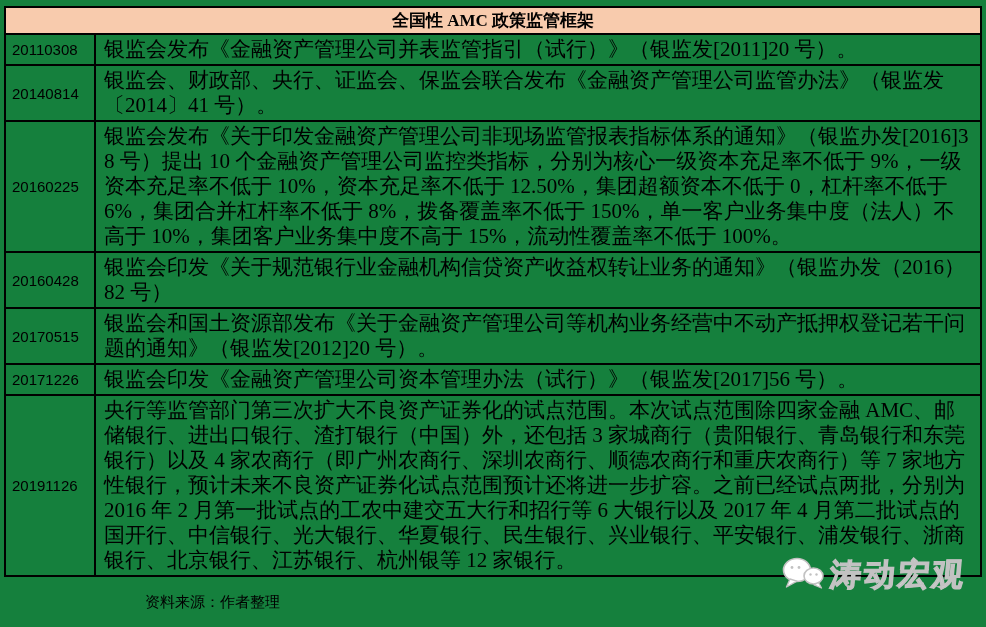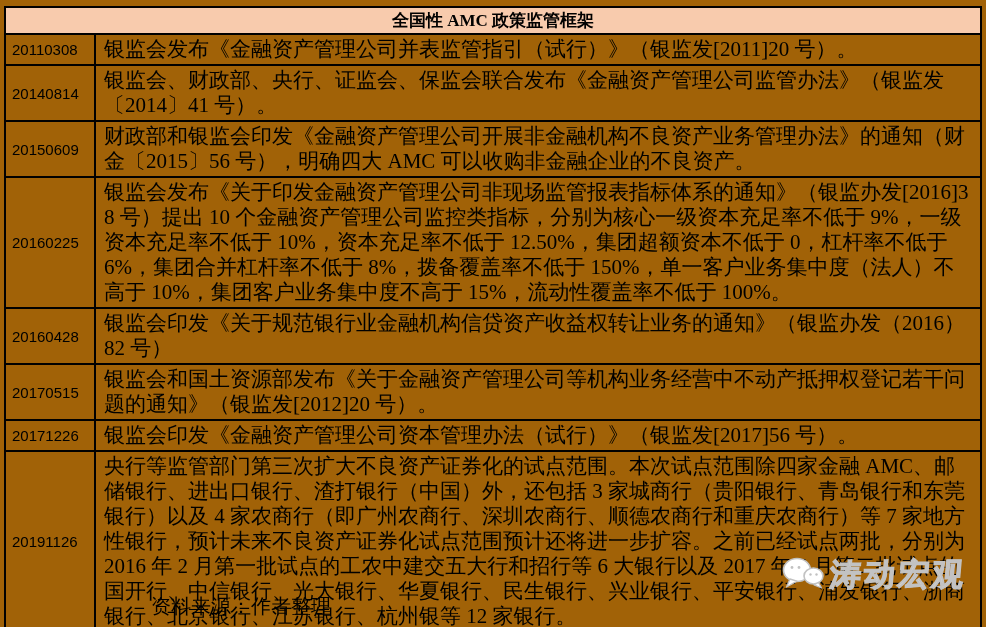--- a/index.html
+++ b/index.html
@@ -4,21 +4,21 @@
 <style>
   html, body {
     margin: 0;
     padding: 0;
     background: #ffffff;
   }
   .page {
     position: relative;
     width: 986px;
     height: 627px;
-    background: #a16207;
+    background: #15803d;
     overflow: hidden;
     font-family: "Liberation Serif", "DejaVu Serif", serif;
   }
   table.policy {
     position: absolute;
     left: 4px;
     top: 6px;
     width: 978px;
     border-collapse: collapse;
     table-layout: fixed;
@@ -52,23 +52,23 @@
   td.content-cell {
     font-size: 21px;
     line-height: 25px;
     color: #000000;
     padding: 2px 6px 2px 8px;
     vertical-align: middle;
     word-break: break-all;
   }
   .source-note {
     position: absolute;
-    left: 151px;
+    left: 145px;
     top: 593px;
-    font-size: 20px;
+    font-size: 15px;
     color: #000000;
     font-family: "Liberation Serif", "DejaVu Serif", serif;
   }
   .watermark {
     position: absolute;
     top: 554px;
     right: 20px;
     display: flex;
     align-items: center;
     gap: 5px;
@@ -105,24 +105,20 @@
     <tbody>
       <tr>
         <td class="date-cell">20110308</td>
         <td class="content-cell">银监会发布《金融资产管理公司并表监管指引（试行）》（银监发[2011]20 号）。</td>
       </tr>
       <tr>
         <td class="date-cell">20140814</td>
         <td class="content-cell">银监会、财政部、央行、证监会、保监会联合发布《金融资产管理公司监管办法》（银监发〔2014〕41 号）。</td>
       </tr>
       <tr>
-        <td class="date-cell">20150609</td>
-        <td class="content-cell">财政部和银监会印发《金融资产管理公司开展非金融机构不良资产业务管理办法》的通知（财金〔2015〕56 号），明确四大 AMC 可以收购非金融企业的不良资产。</td>
-      </tr>
-      <tr>
         <td class="date-cell">20160225</td>
         <td class="content-cell">银监会发布《关于印发金融资产管理公司非现场监管报表指标体系的通知》（银监办发[2016]38 号）提出 10 个金融资产管理公司监控类指标，分别为核心一级资本充足率不低于 9%，一级资本充足率不低于 10%，资本充足率不低于 12.50%，集团超额资本不低于 0，杠杆率不低于 6%，集团合并杠杆率不低于 8%，拨备覆盖率不低于 150%，单一客户业务集中度（法人）不高于 10%，集团客户业务集中度不高于 15%，流动性覆盖率不低于 100%。</td>
       </tr>
       <tr>
         <td class="date-cell">20160428</td>
         <td class="content-cell">银监会印发《关于规范银行业金融机构信贷资产收益权转让业务的通知》（银监办发（2016）82 号）</td>
       </tr>
       <tr>
         <td class="date-cell">20170515</td>
         <td class="content-cell">银监会和国土资源部发布《关于金融资产管理公司等机构业务经营中不动产抵押权登记若干问题的通知》（银监发[2012]20 号）。</td>

